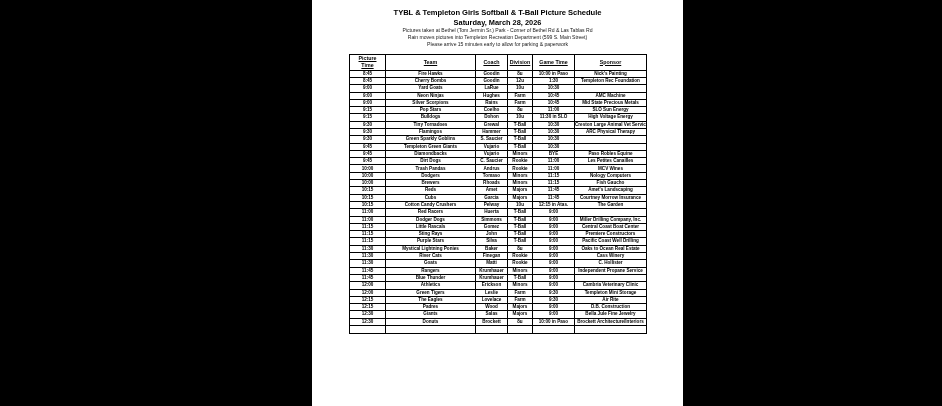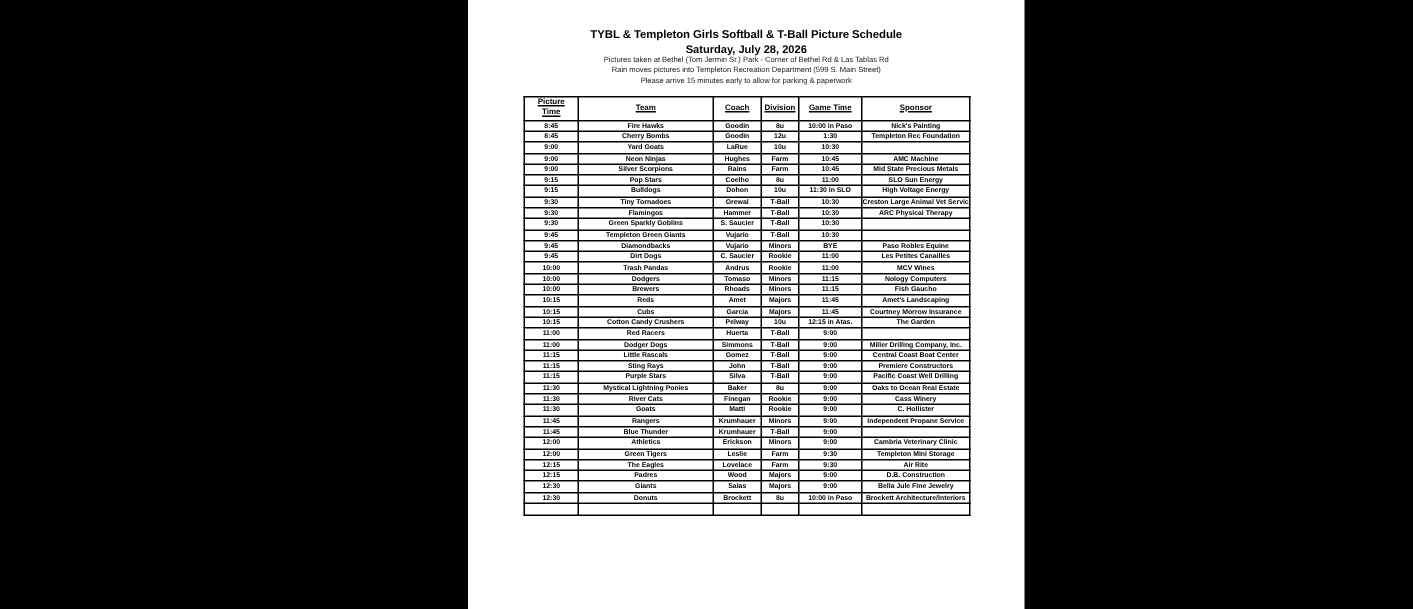--- a/index.html
+++ b/index.html
@@ -23,21 +23,21 @@
     position: absolute;
     left: 312px;
     top: 0px;
     width: 371px;
     height: 406px;
     background: #ffffff;
     overflow: hidden;
   }
   .doc-header {
     text-align: center;
-    padding-top: 18px;
+    padding-top: 8px;
   }
   .doc-title {
     font-size: 7.6px;
     font-weight: bold;
     color: #000;
     line-height: 9.6px;
     letter-spacing: -0.05px;
   }
   .doc-subtitle {
     font-size: 7.4px;
@@ -108,21 +108,21 @@
   tr.spacer-row td { height: 7px; }
 </style>
 </head>
 <body>
 
 <div id="viewport">
   <div id="page">
 
     <div class="doc-header">
       <div class="doc-title">TYBL &amp; Templeton Girls Softball &amp; T-Ball Picture Schedule</div>
-      <div class="doc-subtitle">Saturday, July 28, 2026</div>
+      <div class="doc-subtitle">Saturday, March 28, 2026</div>
       <div class="doc-note">Pictures taken at Bethel (Tom Jermin Sr.) Park - Corner of Bethel Rd &amp; Las Tablas Rd</div>
       <div class="doc-note">Rain moves pictures into Templeton Recreation Department (599 S. Main Street)</div>
       <div class="doc-note">Please arrive 15 minutes early to allow for parking &amp; paperwork</div>
     </div>
 
     <div id="schedule-wrap">
       <table class="schedule">
         <colgroup>
           <col class="w-time">
             <col class="w-team">

